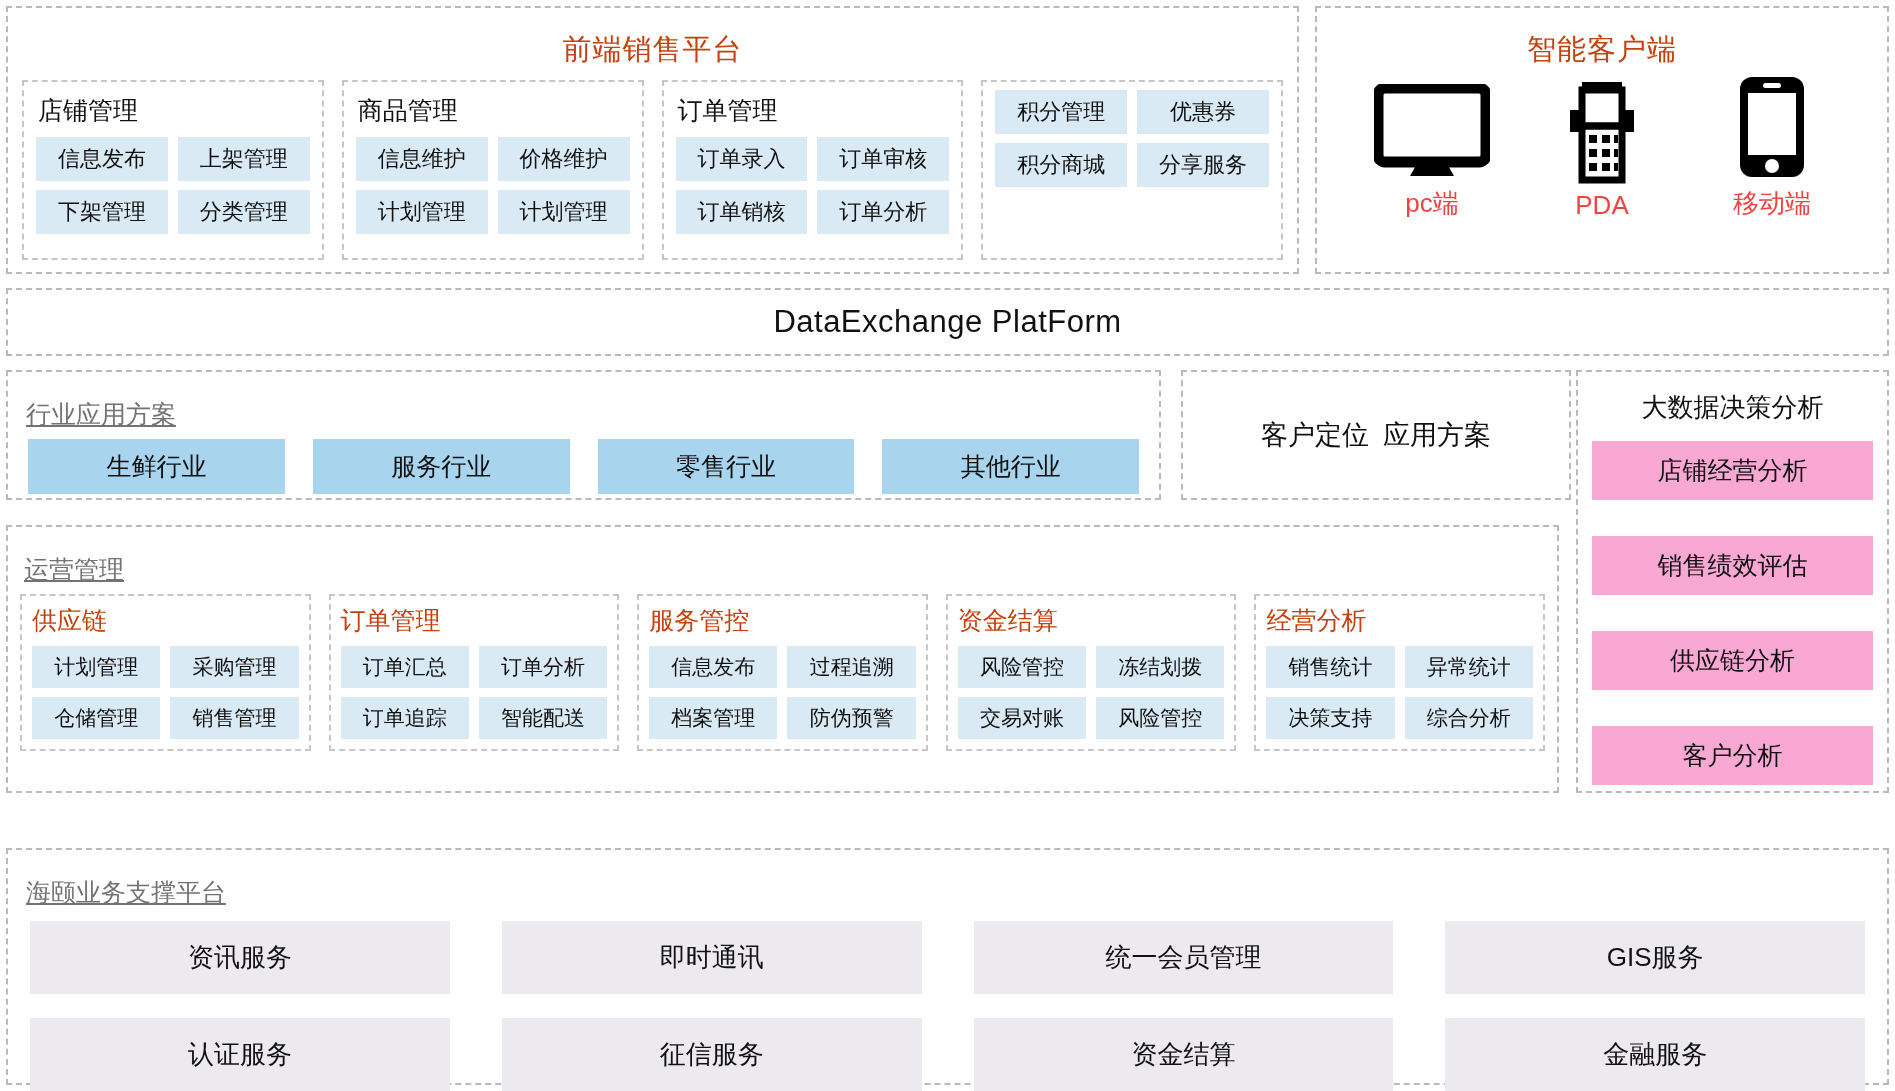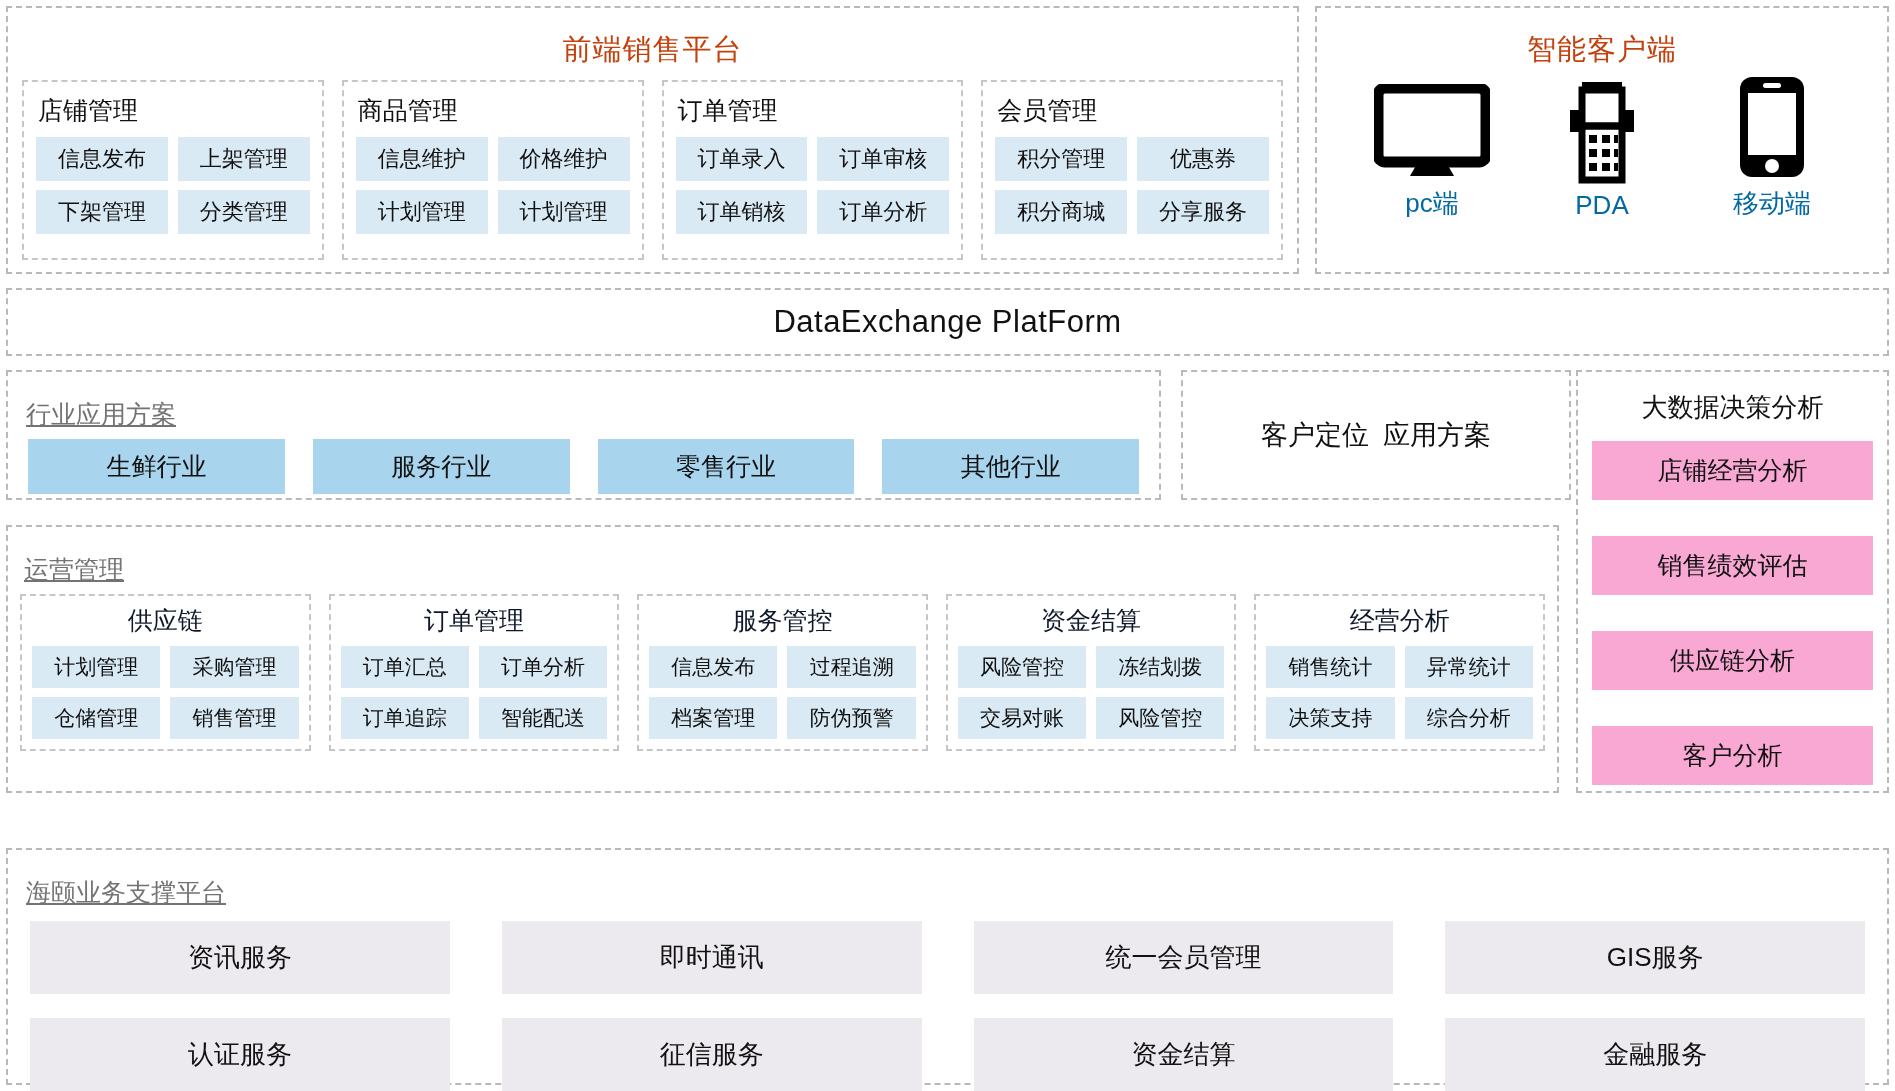--- a/index.html
+++ b/index.html
@@ -79,21 +79,21 @@
     justify-content: space-around;
     align-items: flex-end;
     padding: 4px 30px 0 30px;
   }
   .device {
     text-align: center;
     width: 170px;
   }
   .device-label {
     font-size: 26px;
-    color: #0369a1;
+    color: #ef4444;
     margin-top: 6px;
   }
   .dev-svg { display: block; margin: 0 auto; }
 
   
   .band-dx {
     position: absolute;
     left: 6px; top: 288px;
     width: 1883px; height: 68px;
     display: flex; align-items: center; justify-content: center;
@@ -152,23 +152,22 @@
   .ops-groups {
     display: flex; gap: 18px;
     margin-top: 2px;
   }
   .ops-group {
     flex: 1;
     border: 2px dashed #c6c6c6;
     padding: 6px 10px 10px 10px;
   }
   .ops-group-title {
-    text-align: center;
     font-size: 25px;
-    color: #0f172a;
+    color: #c2410c;
     margin: 2px 0 9px 0;
   }
   .ops-chip {
     background: #d9eaf5;
     color: #111;
     font-size: 21px;
     text-align: center;
     padding: 7px 2px;
     white-space: nowrap;
   }
@@ -250,21 +249,20 @@
           <div class="fe-group-title">订单管理</div>
           <div class="chip-grid">
             <div class="chip">订单录入</div>
             <div class="chip">订单审核</div>
             <div class="chip">订单销核</div>
             <div class="chip">订单分析</div>
           </div>
         </div>
 
         <div class="fe-group">
-          <div class="fe-group-title">会员管理</div>
           <div class="chip-grid">
             <div class="chip">积分管理</div>
             <div class="chip">优惠券</div>
             <div class="chip">积分商城</div>
             <div class="chip">分享服务</div>
           </div>
         </div>
 
       </div>
     </div>

